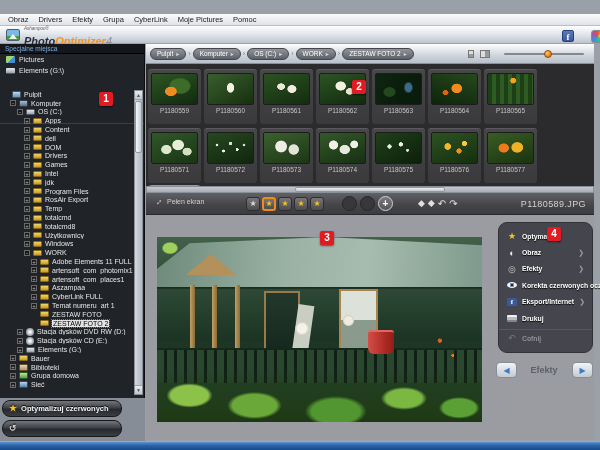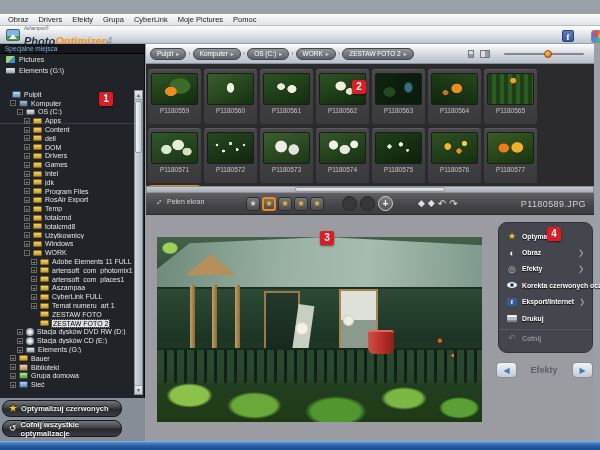--- a/index.html
+++ b/index.html
@@ -436,21 +436,20 @@
     <div class="ts-thumb"></div>
     <div class="ts-arrow dn">▼</div>
   </div>
   <div class="side-footer">
     <div class="side-btn sb1">
       <span class="sbi-star">★</span>
       <span>Optymalizuj czerwonych</span>
     </div>
     <div class="side-btn sb2">
       <span class="sbi-undo">↺</span>
-      <span>Cofnij wszystkie optymalizacje</span>
     </div>
   </div>
 
   <div class="crumbbar">
     <span id="crumbs" style="display:flex;align-items:center;">
         <span class="bc-pill">
           <span class="bc-label">Pulpit</span>
           <span class="bc-arr">▸</span>
         </span>
         <span class="bc-sep">›</span>

